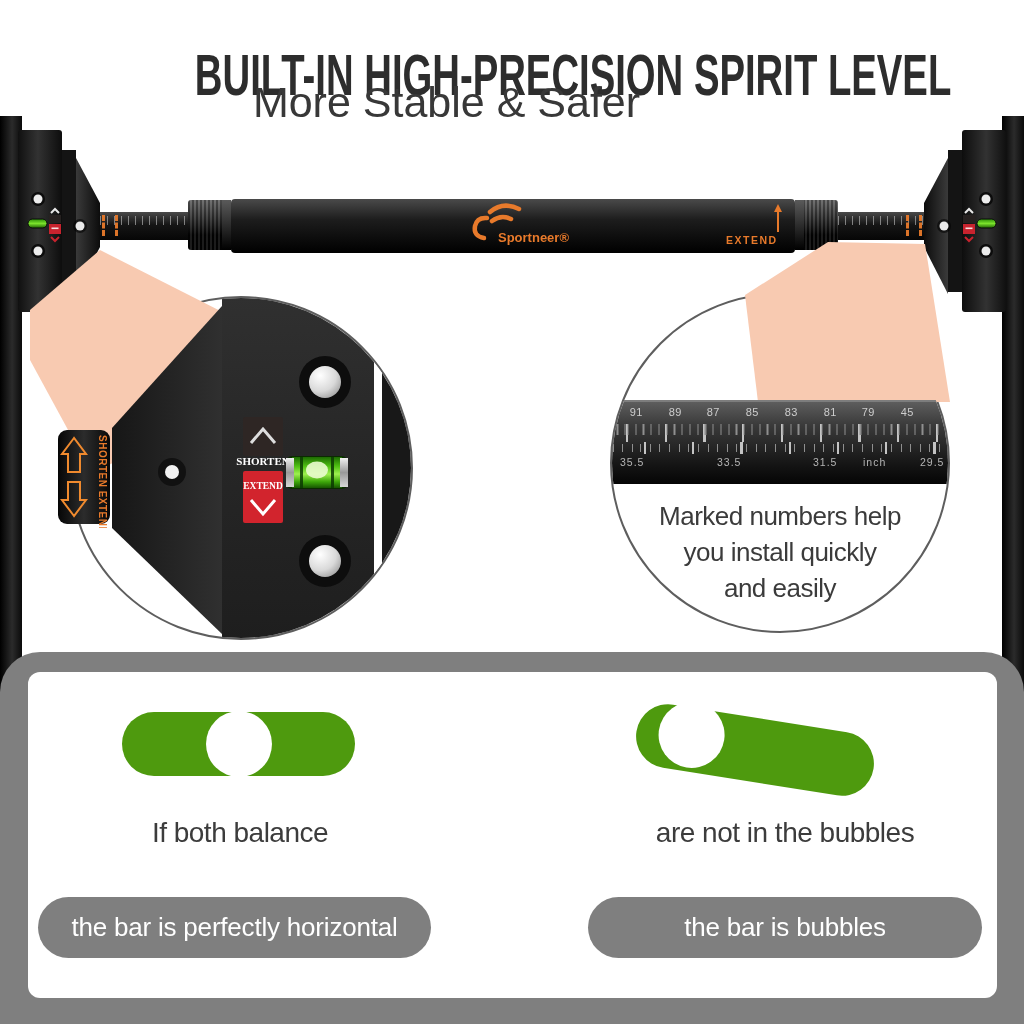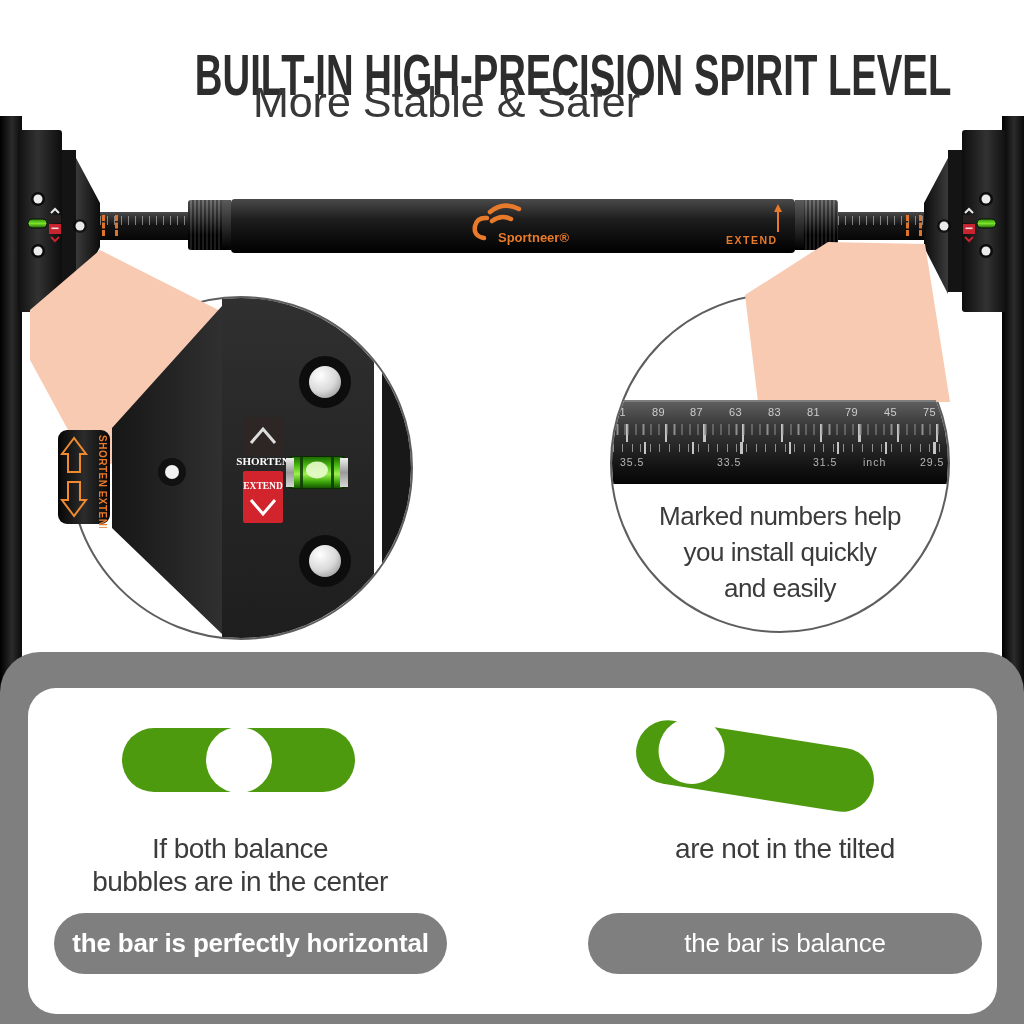--- a/index.html
+++ b/index.html
@@ -49,21 +49,21 @@
   #cones{left:0;top:0;z-index:3;pointer-events:none;}
   .callout-content{z-index:4;border-radius:50%;overflow:hidden;}
   #lc-content{left:71px;top:298px;width:340px;height:340px;font-family:Liberation Serif, serif;}
   #rc-content{left:612px;top:295px;width:336px;height:336px;}
   #rod{left:52px;top:426px;z-index:5;}
 
   
   #ruler{left:0;top:105px;width:336px;height:84px;
      background:linear-gradient(180deg,#606060,#3a3a3a 30%,#141414 78%,#050505);}
   #ruler .topline{position:absolute;top:0;left:0;right:0;height:2px;background:#8a8a8a;opacity:.7;}
-  .cm-num{position:absolute;top:6px;width:30px;text-align:left;font-size:11px;
+  .cm-num{position:absolute;top:6px;width:30px;text-align:right;font-size:11px;
      color:#cdcdcd;letter-spacing:.5px;}
   #cm-ticks-major{position:absolute;top:24px;left:0;right:0;height:18px;
      background:repeating-linear-gradient(90deg,#c4c4c4 0 2px,transparent 2px 38.75px);
      background-position:14px 0;}
   #cm-ticks-minor{position:absolute;top:24px;left:0;right:0;height:11px;
      background:repeating-linear-gradient(90deg,#8f8f8f 0 1px,transparent 1px 7.75px);
      background-position:15.5px 0;}
   #in-ticks-major{position:absolute;top:42px;left:0;right:0;height:12px;
      background:repeating-linear-gradient(90deg,#c4c4c4 0 2px,transparent 2px 48.25px);
      background-position:32px 0;}
@@ -71,36 +71,36 @@
      background:repeating-linear-gradient(90deg,#8f8f8f 0 1px,transparent 1px 9.65px);
      background-position:28px 0;}
   .in-num{position:absolute;top:56px;width:50px;text-align:left;font-size:10.5px;
      color:#b5b5b5;letter-spacing:1px;}
   #rc-caption{position:absolute;top:203px;left:0;width:336px;text-align:center;
      font-size:26px;line-height:36px;color:#3b3b3b;letter-spacing:-.5px;}
 
   
   #panel{left:0;top:652px;width:1024px;height:380px;background:#7f7f7f;
          border-radius:40px 40px 0 0;z-index:6;}
-  #card{position:absolute;left:28px;top:20px;width:969px;height:326px;background:#fff;border-radius:28px;margin-top:16px;}
+  #card{position:absolute;left:28px;top:20px;width:969px;height:326px;background:#fff;border-radius:12px;}
   .level-pill{position:absolute;width:233px;height:64px;border-radius:32px;background:#4e9a0e;}
   #pill-centered{left:94px;top:40px;}
   #pill-tilted-wrap{position:absolute;left:607px;top:46px;width:240px;height:64px;
       transform:rotate(9deg);transform-origin:center;}
   #pill-tilted{left:0;top:0;width:240px;}
   .bubble{position:absolute;width:66px;height:66px;border-radius:50%;background:#fff;}
   #pill-centered .bubble{left:84px;top:-1px;}
   #pill-tilted .bubble{left:22px;top:-6px;}
   .condition{position:absolute;text-align:center;font-size:28px;line-height:33px;
      color:#3c3c3c;letter-spacing:-.5px;}
   #cond-left{left:0px;top:144px;width:424px;}
   #cond-right{left:532px;top:144px;width:450px;}
   .result-pill{position:absolute;top:225px;height:61px;border-radius:31px;background:#7f7f7f;
      color:#fff;font-size:26px;display:flex;align-items:center;justify-content:center;letter-spacing:-.2px;}
-  #result-left{left:26px;width:393px;font-weight:bold;}
+  #result-left{left:10px;width:393px;}
   #result-right{left:560px;width:394px;}
 </style>
 </head>
 <body>
 
 <div id="stage">
 
   <h1 id="title" class="abs"><span>BUILT-IN HIGH-PRECISION SPIRIT LEVEL</span></h1>
   <div id="subtitle" class="abs">More Stable &amp; Safer</div>
 
@@ -284,21 +284,21 @@
     </g>
     <text transform="translate(47,9) rotate(90)" font-size="10" font-weight="bold" fill="#e87a2b" letter-spacing=".5">SHORTEN EXTEND</text>
   </svg>
 
   <div id="rc-content" class="abs callout-content">
     <div id="ruler" class="abs">
       <div class="topline"></div>
       <span class="cm-num" style="left:1px">91</span>
       <span class="cm-num" style="left:40px">89</span>
       <span class="cm-num" style="left:78px">87</span>
-      <span class="cm-num" style="left:117px">63</span>
+      <span class="cm-num" style="left:117px">85</span>
       <span class="cm-num" style="left:156px">83</span>
       <span class="cm-num" style="left:195px">81</span>
       <span class="cm-num" style="left:233px">79</span>
       <span class="cm-num" style="left:272px">45</span>
       <span class="cm-num" style="left:311px">75</span>
       <div id="cm-ticks-major"></div>
       <div id="cm-ticks-minor"></div>
       <div id="in-ticks-major"></div>
       <div id="in-ticks-minor"></div>
       <span class="in-num" style="left:8px">35.5</span>
@@ -322,29 +322,28 @@
       </div>
 
       <div id="pill-tilted-wrap">
         <div id="pill-tilted" class="level-pill abs">
           <div class="bubble"></div>
         </div>
       </div>
 
       <div id="cond-left" class="condition">
         <div>If both balance</div>
-        <div>bubbles are in the center</div>
       </div>
       <div id="cond-right" class="condition">
-        <div>are not in the tilted</div>
+        <div>are not in the bubbles</div>
       </div>
 
       <div id="result-left" class="result-pill">
         <span>the bar is perfectly horizontal</span>
       </div>
       <div id="result-right" class="result-pill">
-        <span>the bar is balance</span>
+        <span>the bar is bubbles</span>
       </div>
 
     </div>
   </div>
 
 </div>
 
 </body></html>

